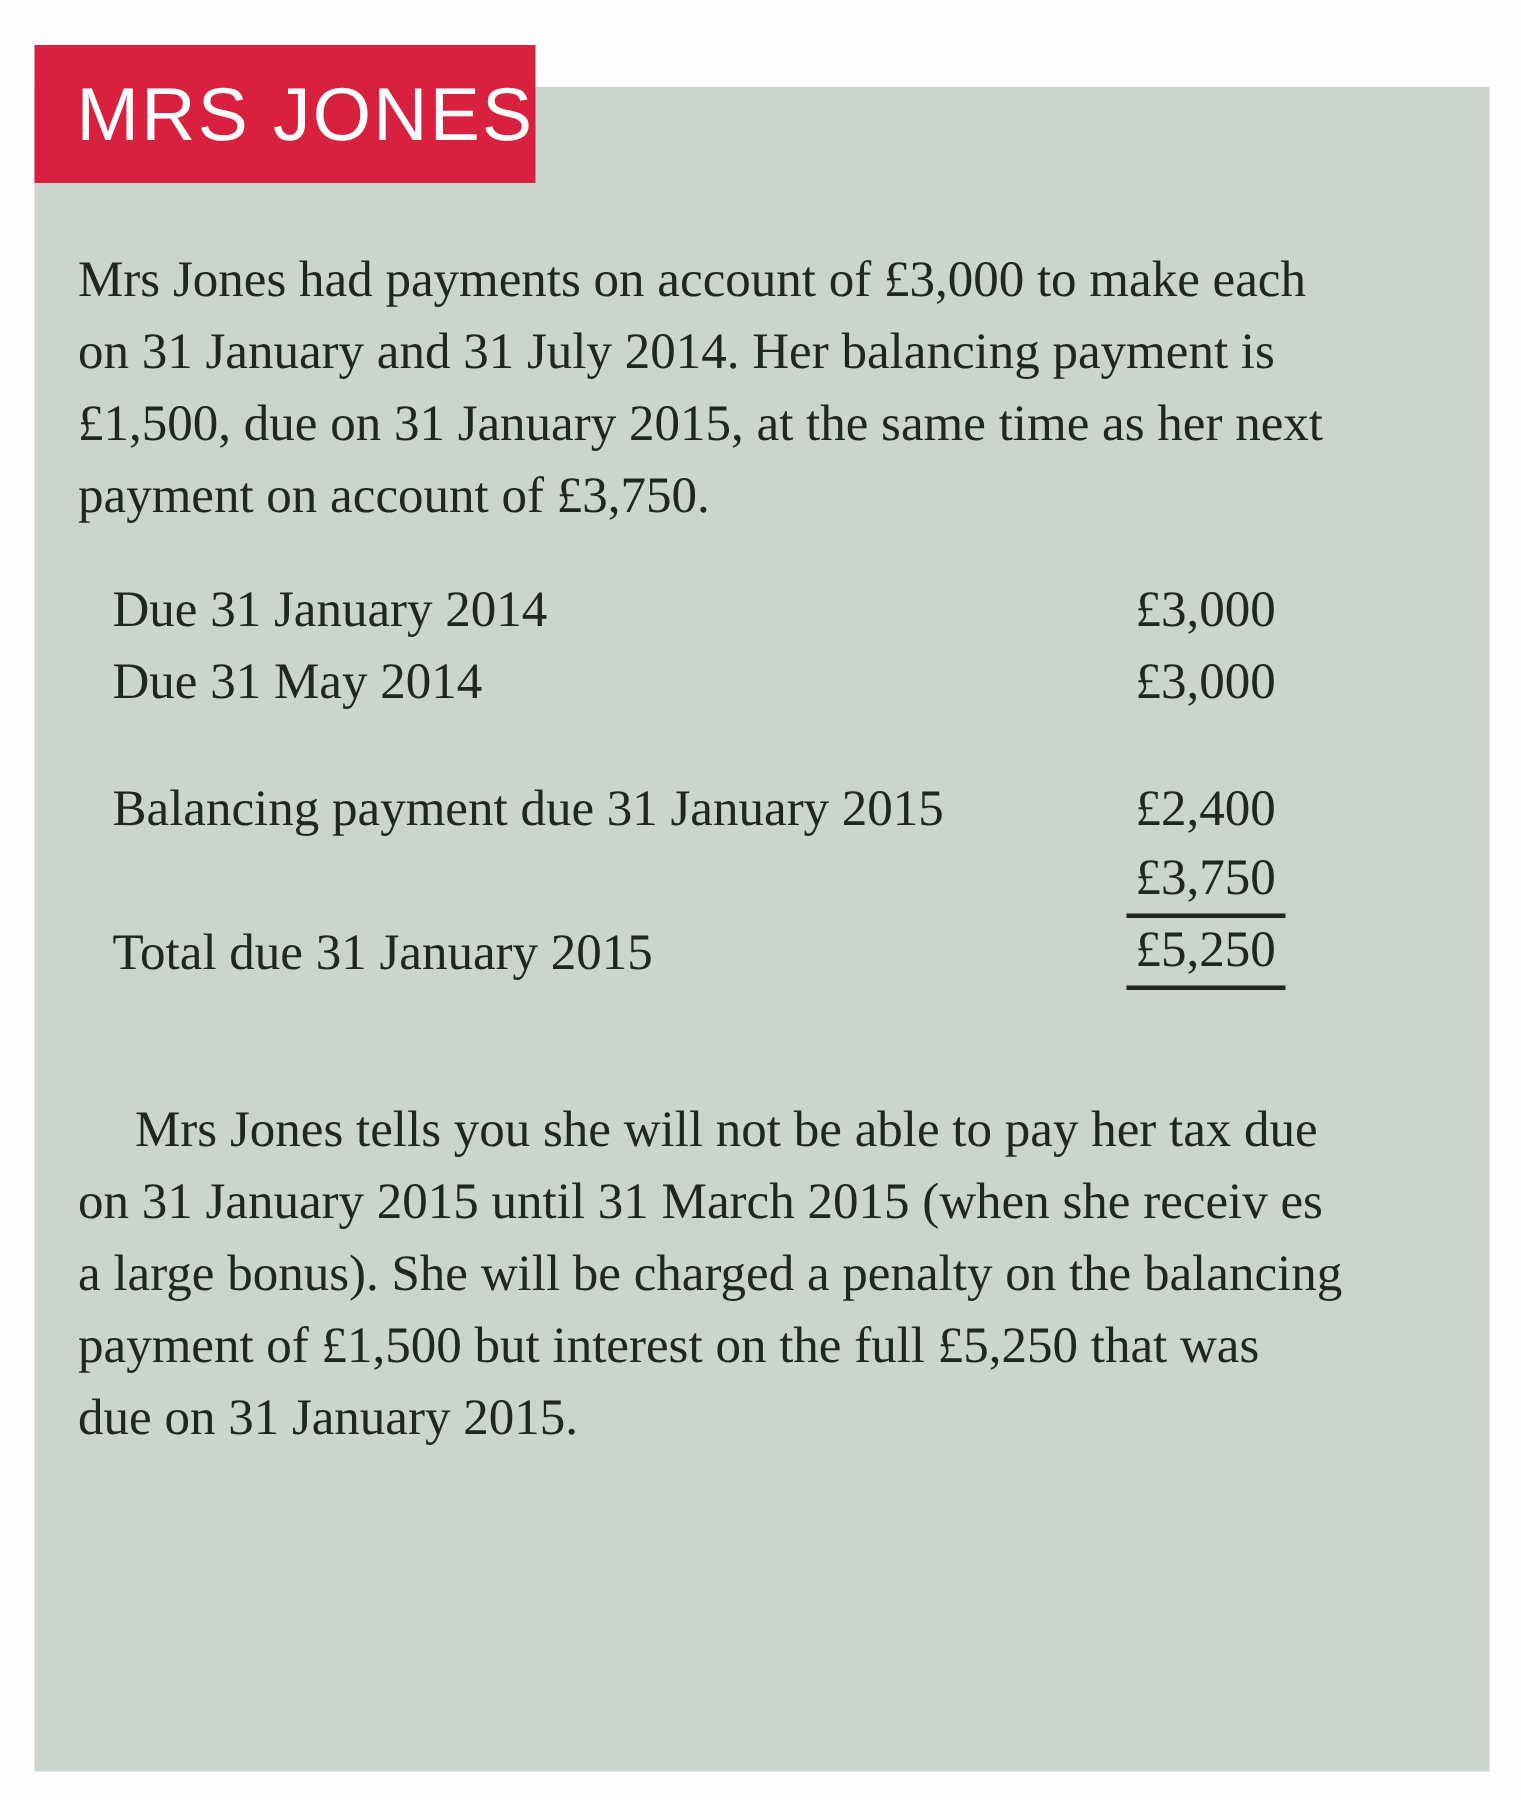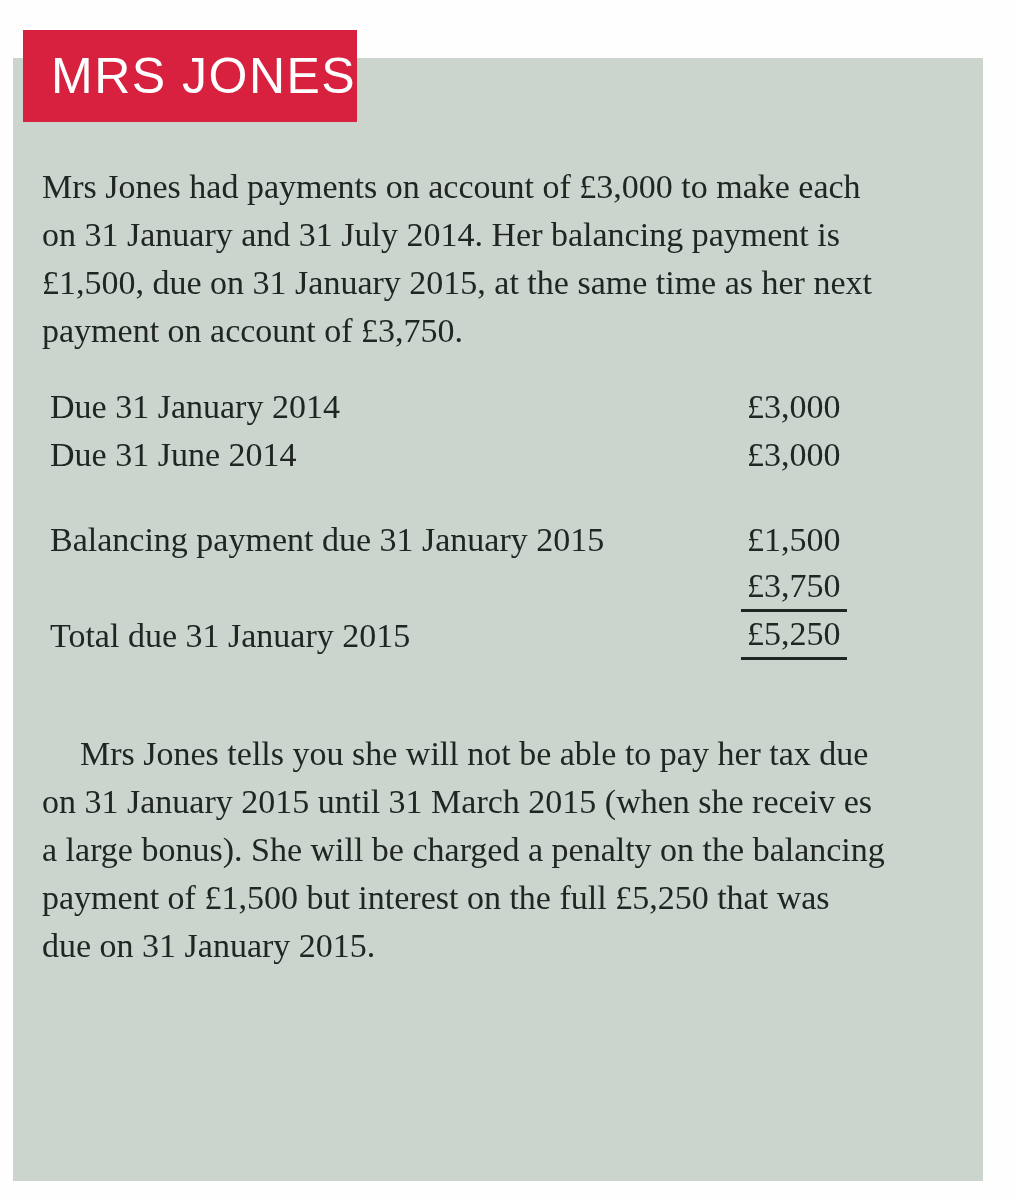--- a/index.html
+++ b/index.html
@@ -36,21 +36,21 @@
     font-weight: 300;
     font-size: 50px;
     letter-spacing: 1.5px;
     color: #ffffff;
     white-space: nowrap;
   }
 
   
   .panel {
     position: absolute;
-    left: 13px;
+    left: 23px;
     top: 58px;
     width: 970px;
     height: 1123px;
     background: #ccd4ce;
     z-index: 1;
     padding: 105px 15px 0 29px;
     color: #212622;
     font-size: 34px;
     line-height: 48px;
   }
@@ -64,21 +64,21 @@
 
   
   .ptable { margin: 0 0 70px 0; }
   .trow {
     position: relative;
     height: 48px;
     line-height: 48px;
   }
   .tlabel {
     display: inline-block;
-    margin-left: 8px;
+    margin-left: 23px;
     white-space: nowrap;
   }
   .tamount {
     position: absolute;
     left: 705px;
     top: 0;
     white-space: nowrap;
   }
   .tamount.underlined {
     border-bottom: 3px solid #212622;
@@ -105,29 +105,29 @@
 £1,500, due on 31 January 2015, at the same time as her next
 payment on account of £3,750.</p>
 
     <div class="ptable">
 
       <div class="trow">
         <span class="tlabel">Due 31 January 2014</span>
         <span class="tamount">£3,000</span>
       </div>
       <div class="trow">
-        <span class="tlabel">Due 31 June 2014</span>
+        <span class="tlabel">Due 31 May 2014</span>
         <span class="tamount">£3,000</span>
       </div>
 
       <div class="tspacer"></div>
 
       <div class="trow">
         <span class="tlabel">Balancing payment due 31 January 2015</span>
-        <span class="tamount">£1,500</span>
+        <span class="tamount">£2,400</span>
       </div>
       <div class="trow">
         <span class="tamount underlined">£3,750</span>
       </div>
       <div class="trow">
         <span class="tlabel">Total due 31 January 2015</span>
         <span class="tamount underlined">£5,250</span>
       </div>
 
     </div>

